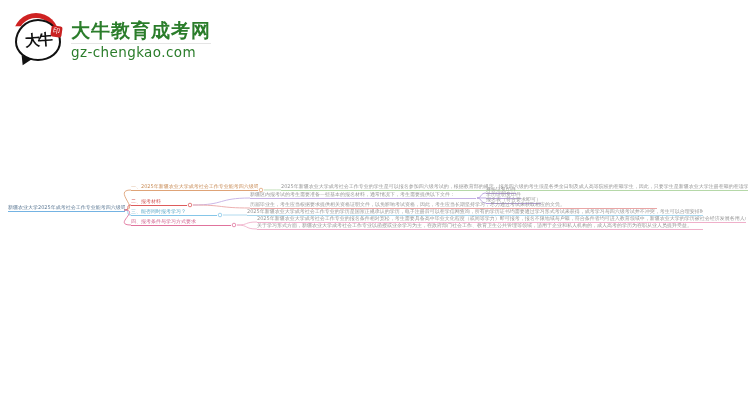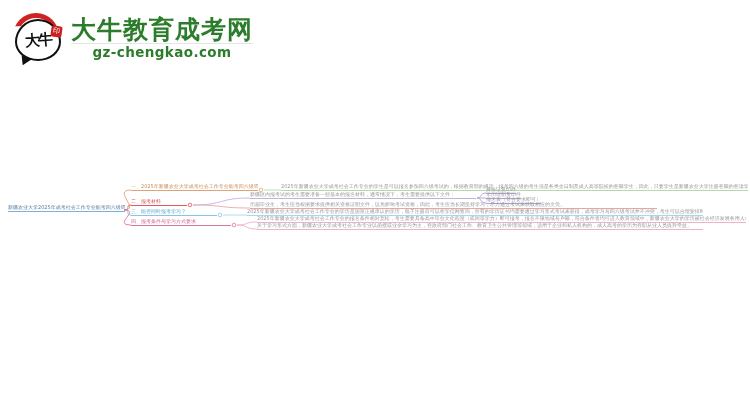--- a/index.html
+++ b/index.html
@@ -25,22 +25,22 @@
     position:absolute;left:-1px;top:0px;width:46px;height:24px;border-radius:24px 24px 0 0;
     border:5px solid #cf2222;border-bottom:none;box-sizing:border-box;
     clip-path:polygon(0 0,100% 0,100% 55%,0 55%);
   }
   .bubble-chars{font-weight:bold;color:#111;font-size:15px;line-height:15px;letter-spacing:-2px;transform:rotate(-4deg);}
   .seal{
     position:absolute;right:0px;top:13px;width:11px;height:11px;background:#c92121;border-radius:2px;
     color:#fff;font-size:7px;line-height:11px;text-align:center;transform:rotate(8deg);
   }
   .logo-text{margin-left:9px;padding-top:6px;}
-  .site-name{color:#2b7d2b;font-weight:bold;font-size:25px;line-height:22px;letter-spacing:1px;}
-  .site-domain{color:#2b7d2b;font-weight:bold;font-size:13.5px;line-height:17px;letter-spacing:0.4px;border-top:1px solid #e5e5e5;margin-top:2px;text-align:center;}
+  .site-name{color:#2b7d2b;font-weight:bold;font-size:19px;line-height:22px;letter-spacing:1px;}
+  .site-domain{color:#2b7d2b;font-weight:normal;font-size:13.5px;line-height:17px;letter-spacing:0.4px;border-top:1px solid #e5e5e5;margin-top:2px;}
 
   
   .mm{position:absolute;left:0;top:0;width:750px;height:410px;}
   svg.wires{position:absolute;left:0;top:0;}
   .node{
     position:absolute;height:7px;line-height:7px;font-size:5px;white-space:nowrap;overflow:hidden;
     letter-spacing:0;
   }
   .central{left:8px;top:204px;width:117px;color:#5f7b96;border-bottom:1px solid #74b3e3;}
   .lab{font-weight:normal;}

